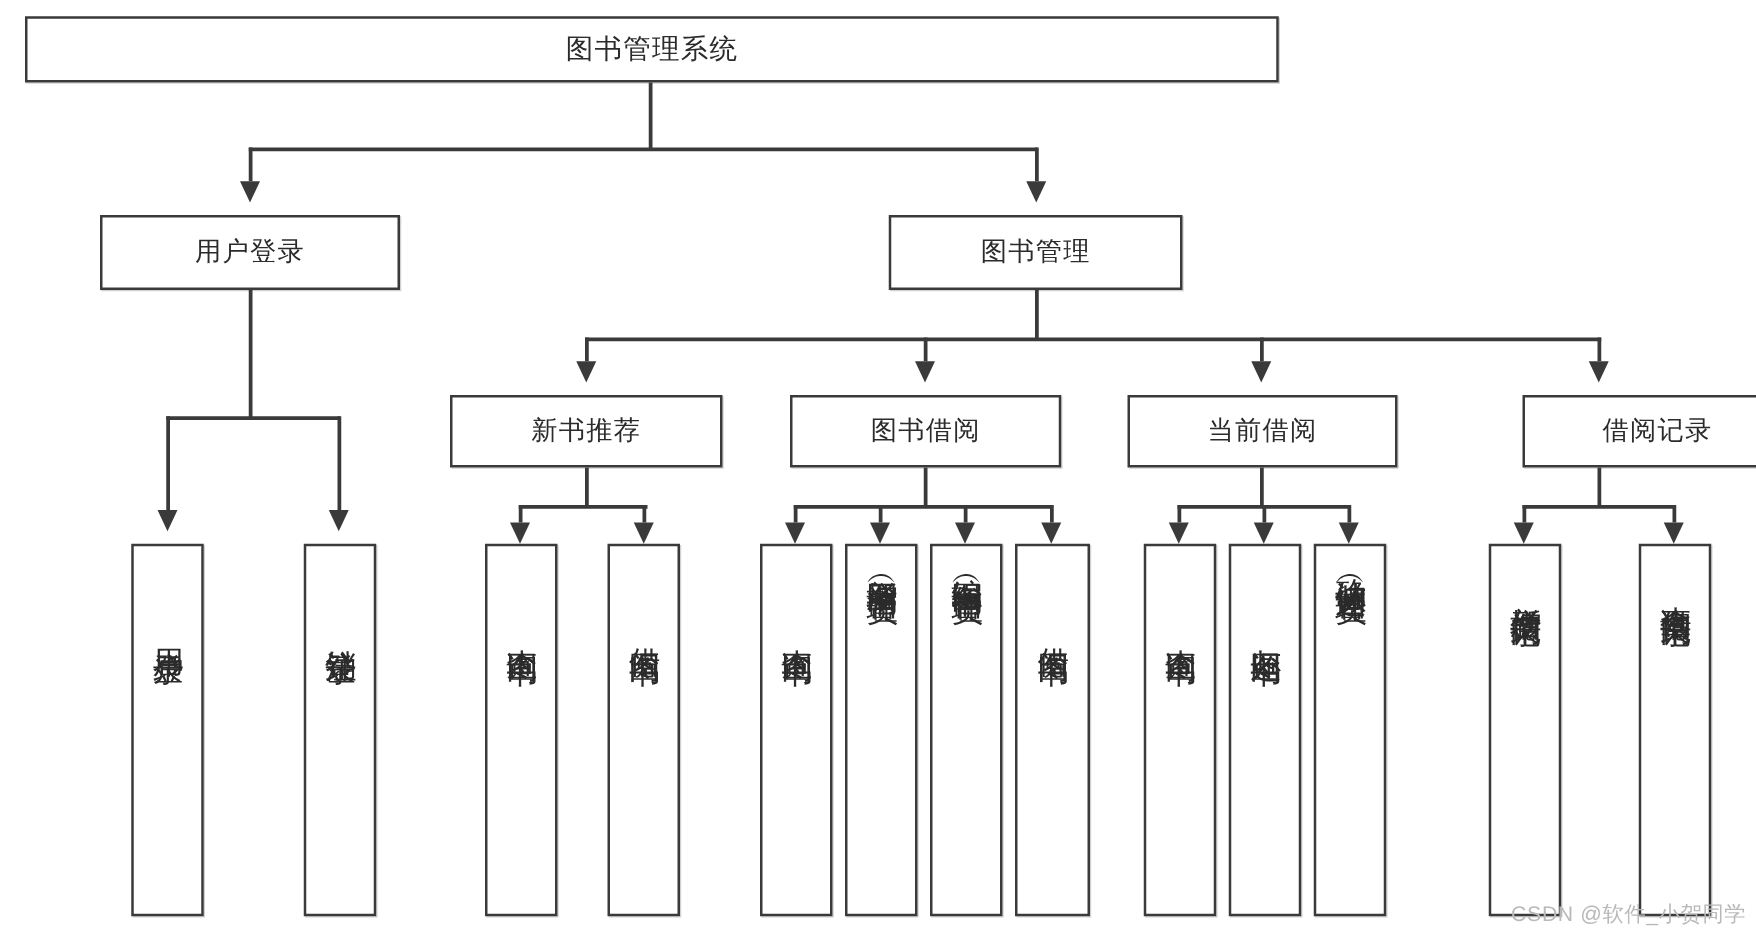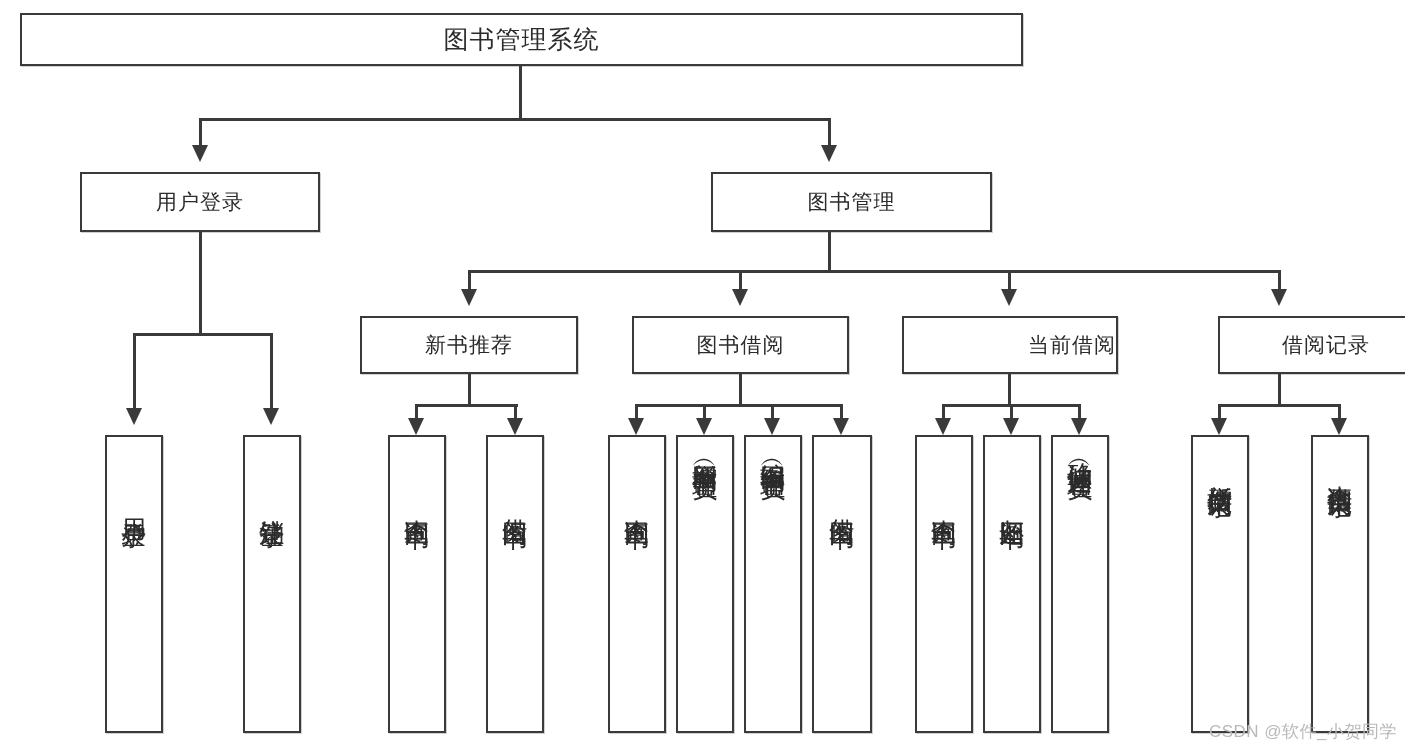--- a/index.html
+++ b/index.html
@@ -23,21 +23,21 @@
     color:#2b2b2b;
     box-shadow:1px 1px 0 rgba(0,0,0,.18);
   }
   .node .lbl{
     display:block;
     text-align:center;
     line-height:1.22;
     white-space:nowrap;
   }
   .node.h .lbl{font-size:21px;letter-spacing:1px;}
-  .node.root .lbl{font-size:25px;letter-spacing:1px;}
+  .node.root .lbl{font-size:22px;letter-spacing:1px;}
 
   
   .node.v{padding:6px 0;align-items:flex-start;}
   .node.v .lbl{
     writing-mode:vertical-rl;
     text-orientation:upright;
     font-size:25px;
     line-height:1.06;
     letter-spacing:2px;
     white-space:normal;
@@ -74,33 +74,33 @@
 <div id="stage">
 
   <div class="node root" style="left:20px;top:13px;width:1003px;height:53px;">
     <span class="lbl">图书管理系统</span>
   </div>
 
   <div class="node h" style="left:80px;top:172px;width:240px;height:60px;">
     <span class="lbl">用户登录</span>
   </div>
 
-  <div class="node h" style="left:711px;top:172px;width:281px;height:60px;">
+  <div class="node h" style="left:711px;top:172px;width:235px;height:60px;">
     <span class="lbl">图书管理</span>
   </div>
 
   <div class="node h" style="left:632px;top:316px;width:217px;height:58px;">
     <span class="lbl">图书借阅</span>
   </div>
 
   <div class="node h" style="left:360px;top:316px;width:218px;height:58px;">
     <span class="lbl">新书推荐</span>
   </div>
 
-  <div class="node h" style="left:902px;top:316px;width:216px;height:58px;justify-content:flex-end;">
+  <div class="node h" style="left:902px;top:316px;width:216px;height:58px;">
     <span class="lbl">当前借阅</span>
   </div>
 
   <div class="node h" style="left:1172px;top:316px;width:216px;height:58px;margin-left:46px;">
     <span class="lbl">借阅记录</span>
   </div>
 
   <div class="node v" style="left:105px;top:435px;width:58px;height:298px;padding-top:62px;">
     <span class="lbl">用户登录</span>
   </div>

